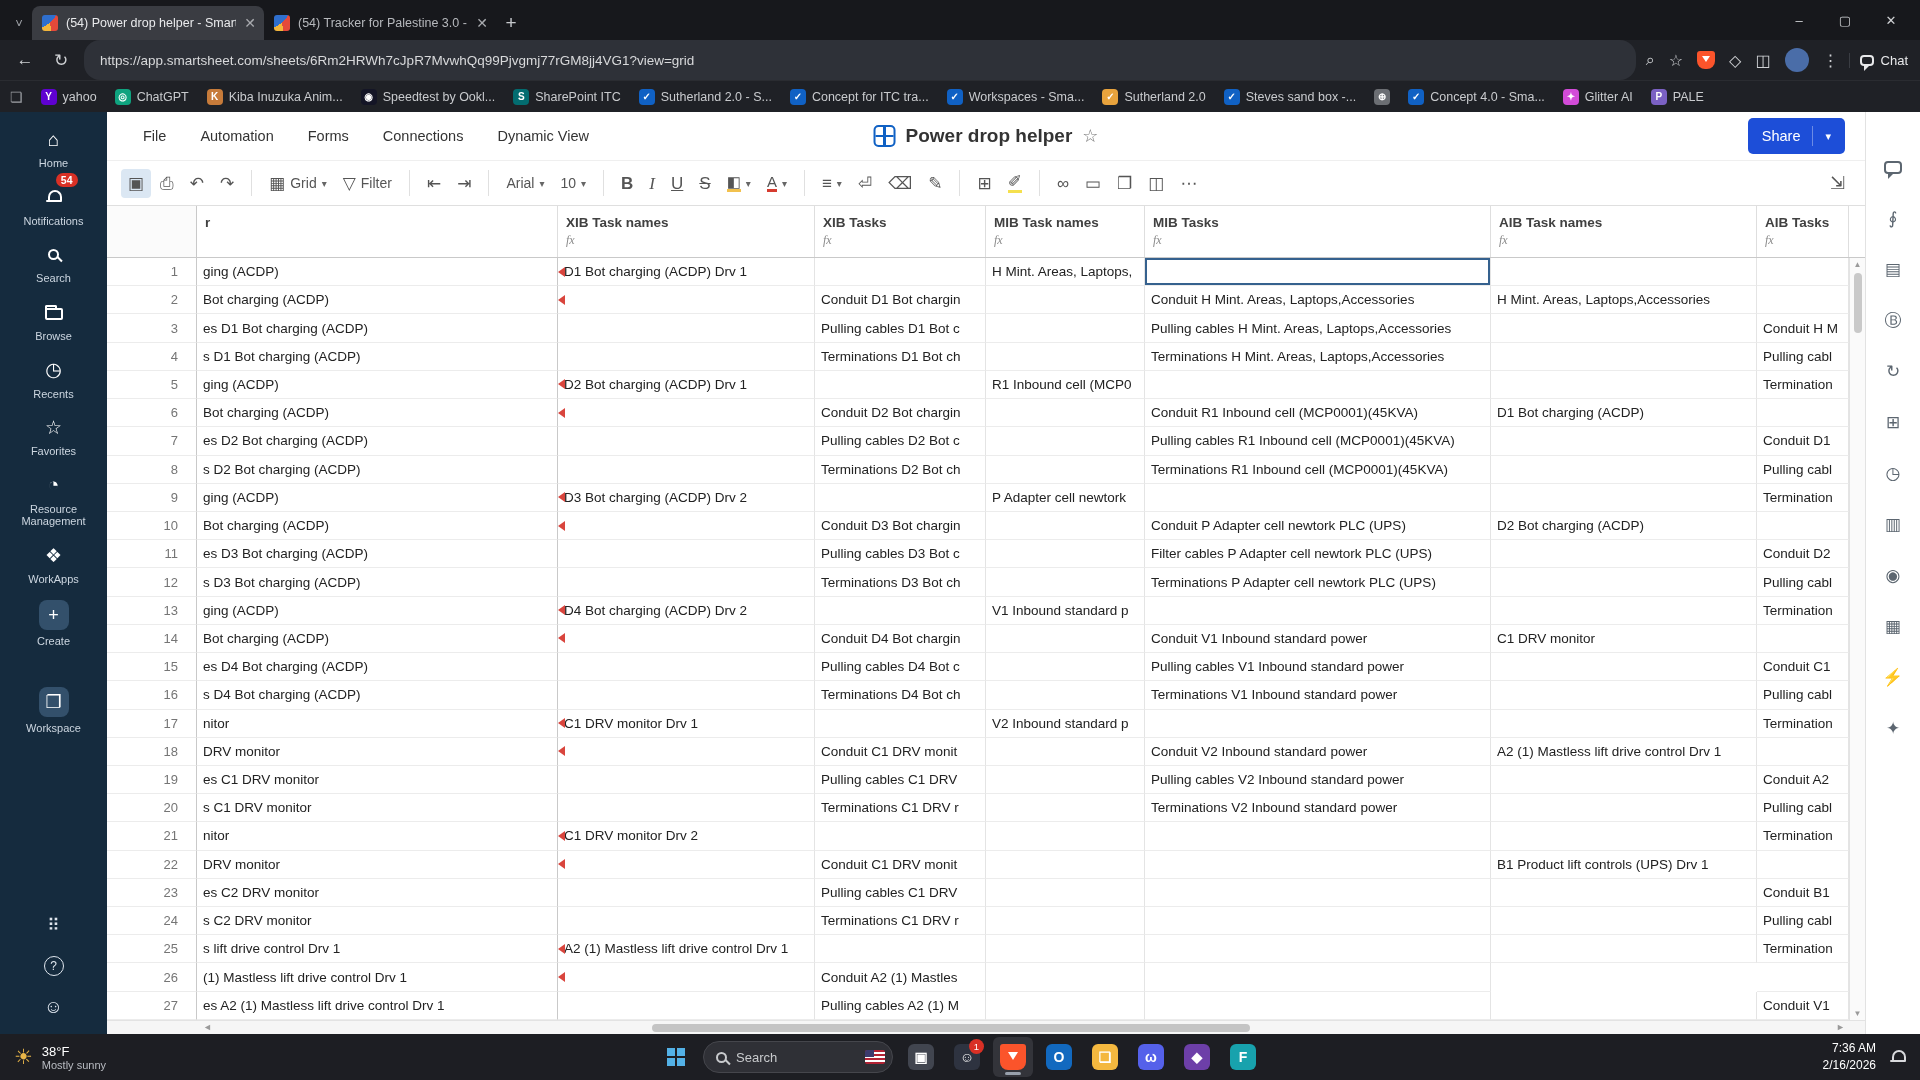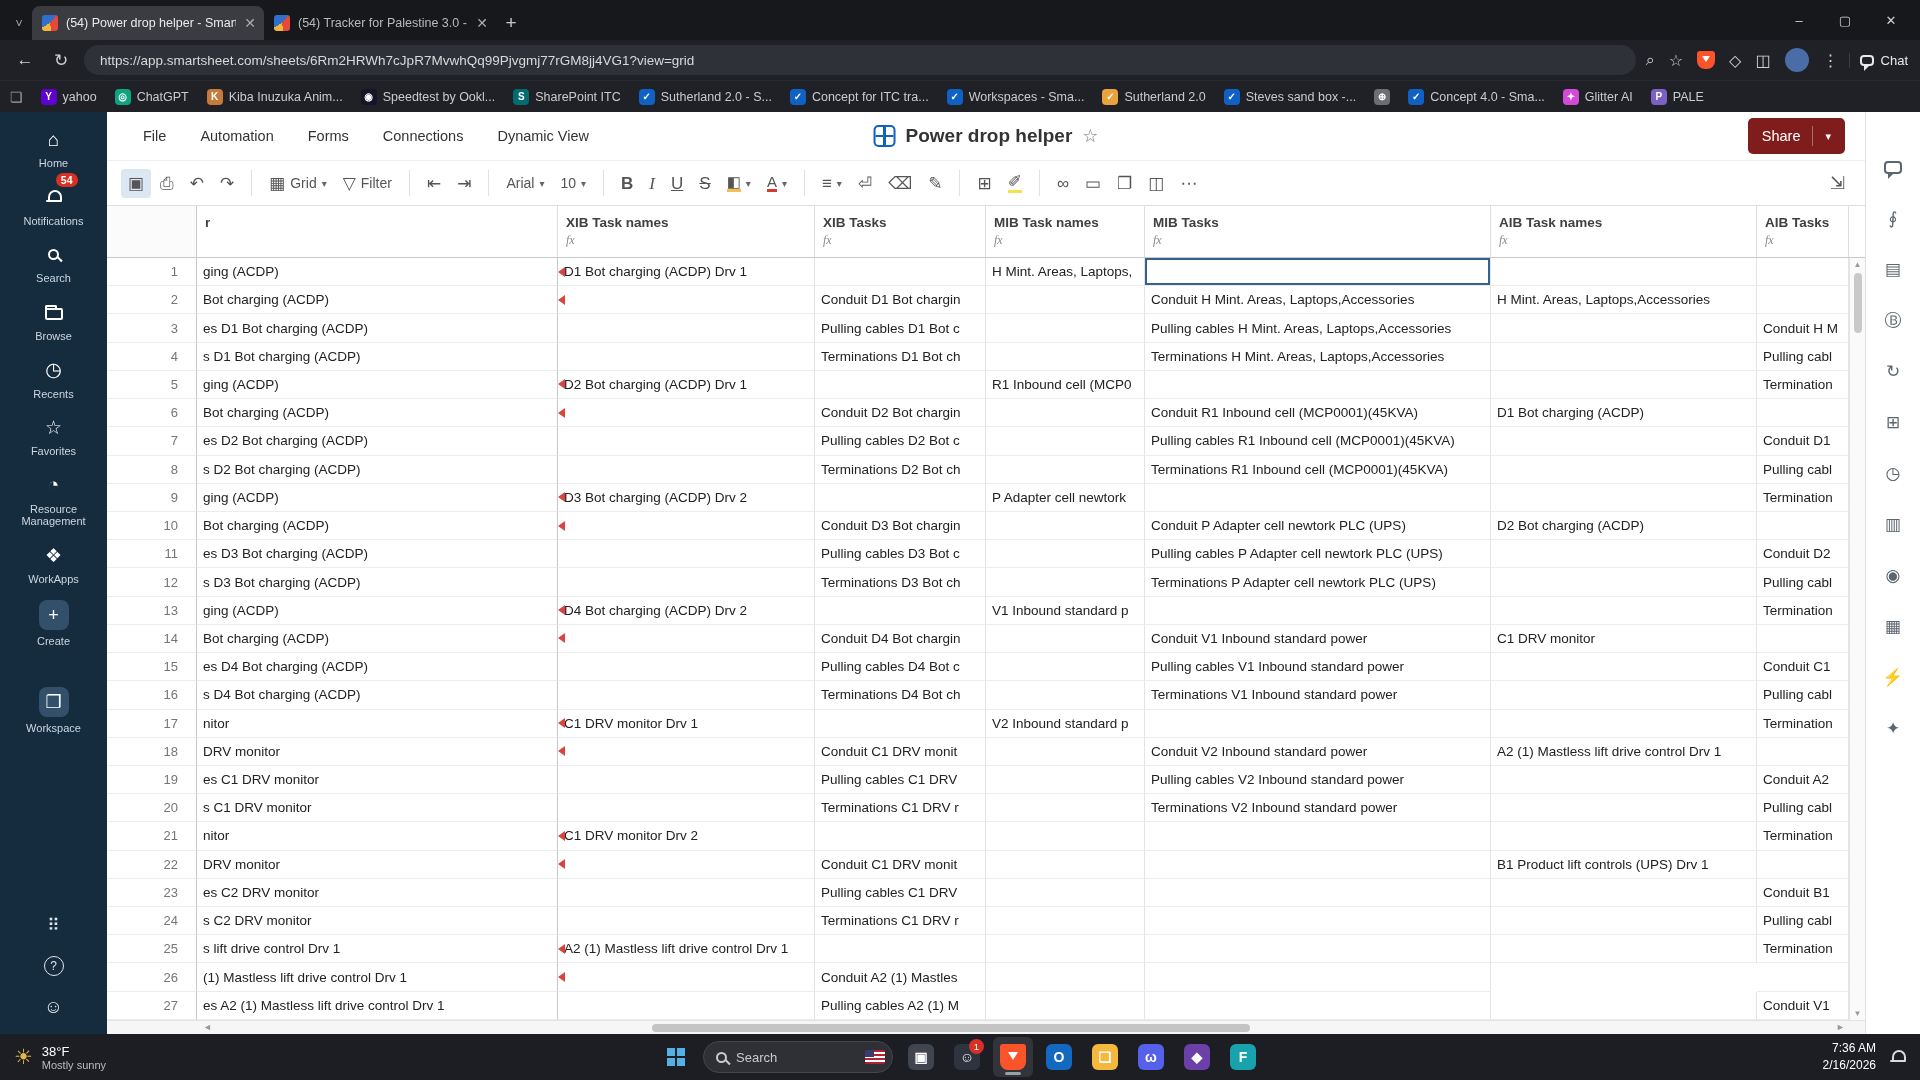--- a/index.html
+++ b/index.html
@@ -13,21 +13,21 @@
   .tab.active{background:#3a3c42;color:#e9eaec;}
   .tab-title{flex:1;white-space:nowrap;overflow:hidden;}
   .ssfav{width:16px;height:16px;flex:0 0 16px;border-radius:3px;background:conic-gradient(from 40deg,#e5493a 0 130deg,#f3b63c 130deg 200deg,#2f6fce 200deg 360deg);}
   .tab-close{font-size:14px;color:#a9abaf;}
   .newtab-btn{width:30px;height:34px;display:flex;align-items:center;justify-content:center;color:#c6c8cc;font-size:19px;}
   .win-controls{margin-left:auto;display:flex;align-self:stretch;}
   .win-btn{width:46px;display:flex;align-items:center;justify-content:center;color:#cfd1d4;font-size:13px;}
 
   .urlbar{flex:0 0 40px;background:#1f2126;display:flex;align-items:center;padding:0 12px;gap:10px;}
   .nav-ic{color:#cfd1d4;font-size:17px;width:26px;text-align:center;}
-  .omnibox{flex:1;height:30px;background:#2e3138;border-radius:16px;display:flex;align-items:center;padding:0 16px;color:#d8d9db;font-size:13.5px;gap:10px;}
+  .omnibox{flex:1;height:40px;background:#2e3138;border-radius:16px;display:flex;align-items:center;padding:0 16px;color:#d8d9db;font-size:13.5px;gap:10px;}
   .omni-url{flex:1;white-space:nowrap;overflow:hidden;}
   .url-actions{display:flex;align-items:center;gap:14px;color:#cfd1d4;font-size:16px;}
   .avatar{width:24px;height:24px;border-radius:50%;background:#4a6da8;display:inline-block;}
   .bravemark{width:18px;height:18px;background:#fb542b;border-radius:3px 3px 8px 8px;display:inline-block;position:relative;}
   .bravemark::after{content:"";position:absolute;left:5px;top:5px;width:0;height:0;border-left:4px solid transparent;border-right:4px solid transparent;border-top:6px solid #fff;}
   .chat-btn{display:flex;align-items:center;gap:7px;color:#e8e9eb;font-size:13px;padding-left:10px;border-left:1px solid #3a3d43;}
 
   .bmbar{flex:0 0 32px;background:#1f2126;border-top:1px solid #2a2c31;display:flex;align-items:center;padding:0 10px;gap:2px;}
   .bm-toggle{color:#9da0a5;font-size:14px;margin-right:8px;}
   .bm-list{display:flex;align-items:center;gap:2px;overflow:hidden;}
@@ -53,21 +53,21 @@
   .appcol{flex:1;display:flex;flex-direction:column;min-width:0;background:#fff;}
 
   .menubar{flex:0 0 48px;display:flex;align-items:center;padding:0 20px 0 36px;position:relative;}
   .menu-items{display:flex;gap:34px;font-size:14.5px;color:#333;}
   .title-wrap{position:absolute;left:50%;transform:translateX(-50%);display:flex;align-items:center;gap:10px;}
   .sheet-ic{width:22px;height:22px;border:2px solid #1061c4;border-radius:5px;background:
     linear-gradient(to right,transparent 44%,#1061c4 44% 56%,transparent 56%),
     linear-gradient(to bottom,transparent 44%,#1061c4 44% 56%,transparent 56%);}
   .sheet-title{font-size:19px;font-weight:700;color:#333;}
   .fav-star{font-size:18px;color:#777;}
-  .share-btn{margin-left:auto;background:#7f1d1d;color:#fff;height:36px;border-radius:5px;display:flex;align-items:center;padding:0 14px;gap:12px;font-size:14.5px;}
+  .share-btn{margin-left:auto;background:#1d4ed8;color:#fff;height:36px;border-radius:5px;display:flex;align-items:center;padding:0 14px;gap:12px;font-size:14.5px;}
   .share-sep{width:1px;height:20px;background:rgba(255,255,255,.35);}
   .share-caret{font-size:11px;}
 
   .toolbar{flex:0 0 46px;border-top:1px solid #efefef;border-bottom:1px solid #dfdfdf;display:flex;align-items:center;padding:0 14px;gap:2px;}
   .tb-btn{display:flex;align-items:center;gap:5px;padding:6px 7px;border-radius:4px;color:#555;font-size:14px;white-space:nowrap;}
   .tb-btn .glyph{font-size:17px;line-height:1;}
   .tb-active{background:#dbe7f3;}
   .tb-div{width:1px;height:26px;background:#e0e0e0;margin:0 8px;flex:0 0 1px;}
   .tb-caret{font-size:10px;color:#666;}
   .tb-expand{margin-left:auto;color:#555;font-size:18px;padding:6px;}
@@ -691,21 +691,21 @@
             <div class="g-cells">
               <div class="g-cell g-primary" data-name="grid-cell" style="width: 361px;">
                 <span class="g-text" data-name="cell-text">es D3 Bot charging (ACDP)</span>
               </div>
               <div class="g-cell" data-name="grid-cell" style="width: 257px;"></div>
               <div class="g-cell" data-name="grid-cell" style="width: 171px;">
                 <span class="g-text" data-name="cell-text">Pulling cables D3 Bot c</span>
               </div>
               <div class="g-cell" data-name="grid-cell" style="width: 159px;"></div>
               <div class="g-cell" data-name="grid-cell" style="width: 346px;">
-                <span class="g-text" data-name="cell-text">Pulling cables P Adapter cell newtork PLC (UPS)</span>
+                <span class="g-text" data-name="cell-text">Filter cables P Adapter cell newtork PLC (UPS)</span>
               </div>
               <div class="g-cell" data-name="grid-cell" style="width: 266px;"></div>
               <div class="g-cell" data-name="grid-cell" style="width: 92px;">
                 <span class="g-text" data-name="cell-text">Conduit D2</span>
               </div>
             </div>
           </div>
           <div class="g-row" data-name="table-row">
             <div class="g-num" data-name="row-number">12</div>
             <div class="g-cells">

